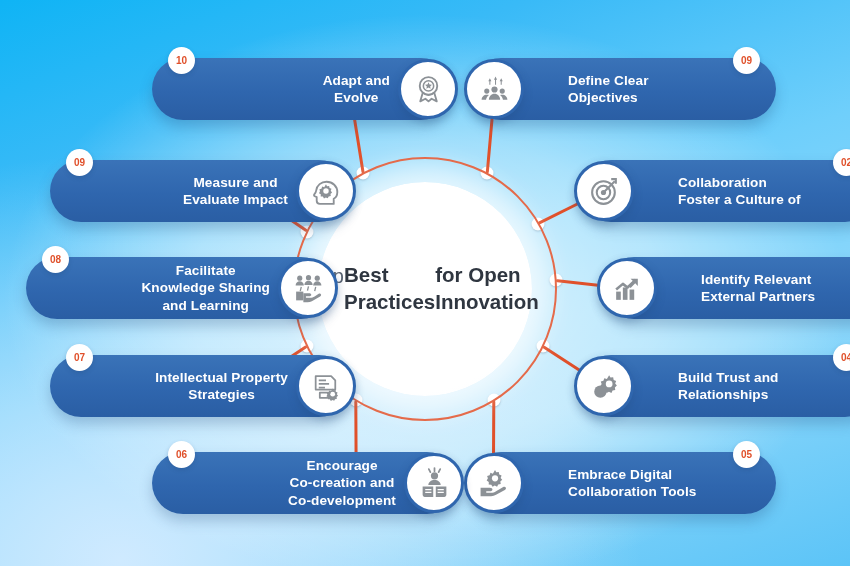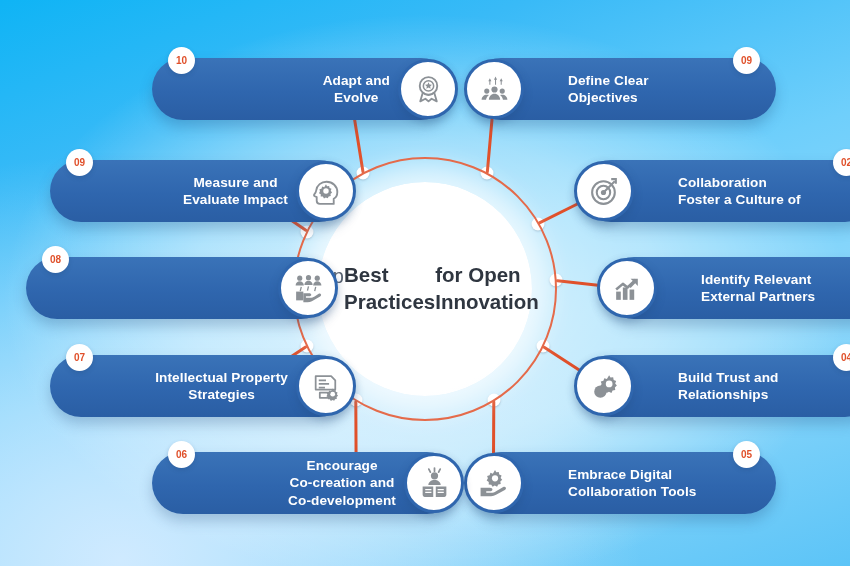--- a/index.html
+++ b/index.html
@@ -263,20 +263,25 @@
               <circle cx="49" cy="12" r="5"></circle>
       <path d="M7 26c0-4.5 3.6-8 8-8s8 3.5 8 8z"></path>
       <path d="M24 25c0-4.5 3.6-8 8-8s8 3.5 8 8z"></path>
       <path d="M41 26c0-4.5 3.6-8 8-8s8 3.5 8 8z"></path>
       <path d="M18 29l-2 8M32 28l-2 8M46 29l-2 8" stroke="#8c9196" stroke-width="2.6"></path>
       <path d="M8 38h14v17H8z"></path>
       <path d="M22 41h11c2.6 0 4.4 1.2 4.4 3S35.6 47 33 47h-6v3h8c3.5 0 6.2-.9 8.8-2.6l8-5.2c1.8-1.1 3.8-.4 4.5 1.2.6 1.5-.2 3-1.8 3.9l-16 9.2c-2.6 1.5-5.3 2.2-8.4 2.2H22z"></path>
     </g>
           </svg>
         </div>
+        <div class="label">
+          <div>Facilitate</div>
+          <div>Knowledge Sharing</div>
+          <div>and Learning</div>
+        </div>
         <div class="badge">08</div>
       </div>
       <div class="card left" style="left: 50px; top: 160px; width: 222px;">
         <div class="iconwrap">
           <svg viewBox="0 0 64 64">
     <path d="M46 56V46c4-2 7-7 7-13 0-11-9-20-21-20-10 0-19 7-20 17-.4 3.4-1.6 5-3.4 7.2-1.3 1.6-1 3.2.8 4l3.6 1.6V50c0 3.3 2.7 6 6 6z" fill="none" stroke="#8c9196" stroke-width="3.6" stroke-linejoin="round"></path>
     <g fill="#8c9196">
       <path d="M31 18l2 3.6 4.1-.4.8 4.1 3.8 1.5-1.5 3.9 2.6 3.2-3.1 2.8.6 4.1-4.1.7-1.8 3.7-3.7-1.8-3.6 2-2.1-3.5-4.2-.2.1-4.2-3.5-2.3 2-3.6-1.2-4 4-1.1 1.4-4 4 1.4z"></path>
       <circle cx="31" cy="31" r="5.3" fill="#ffffff"></circle>
     </g>

